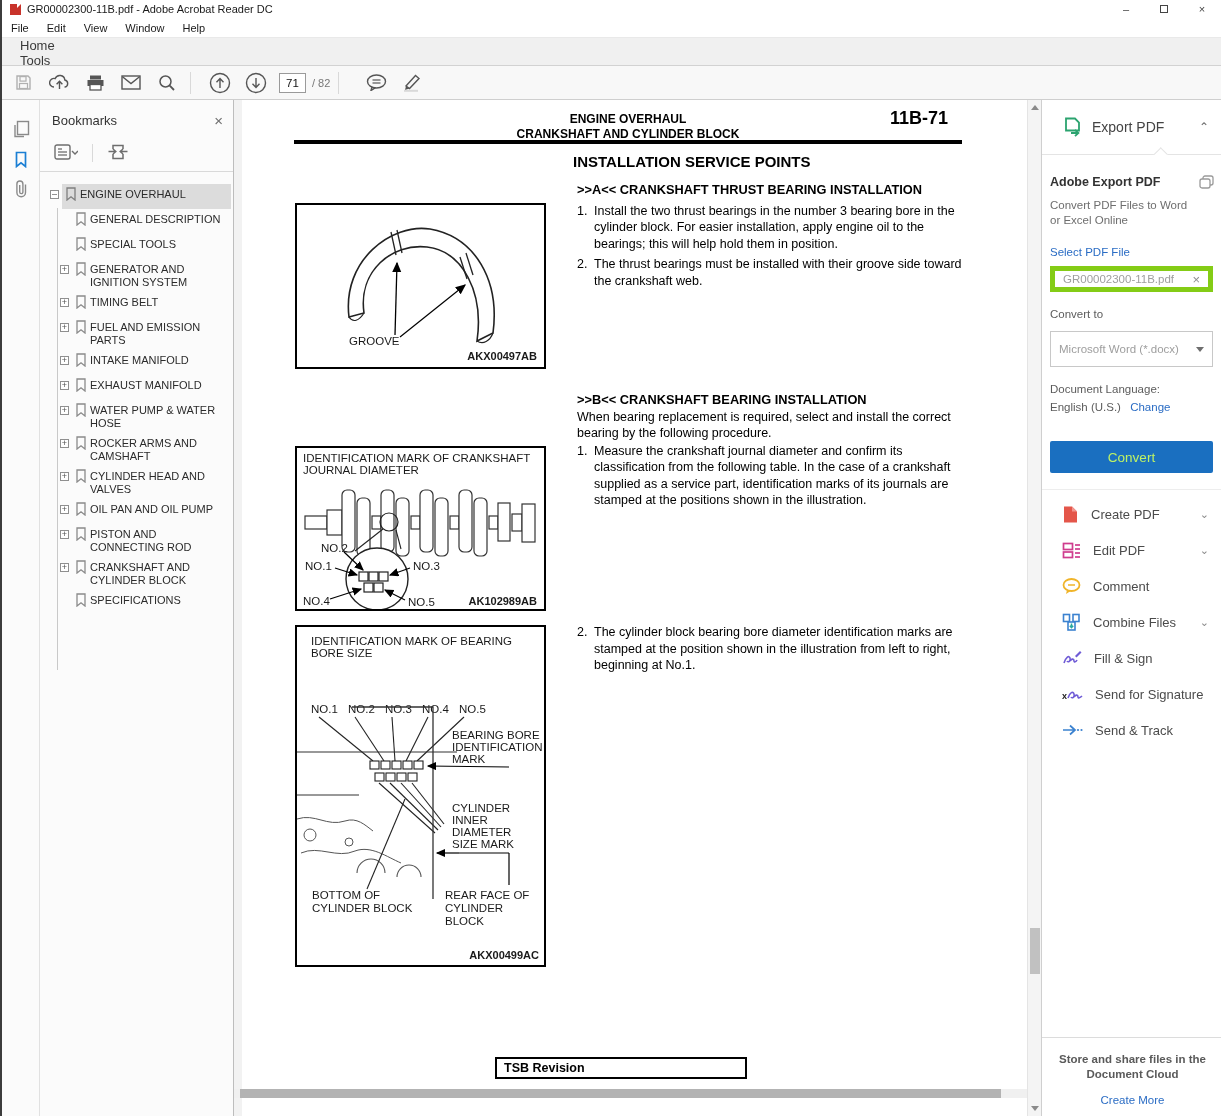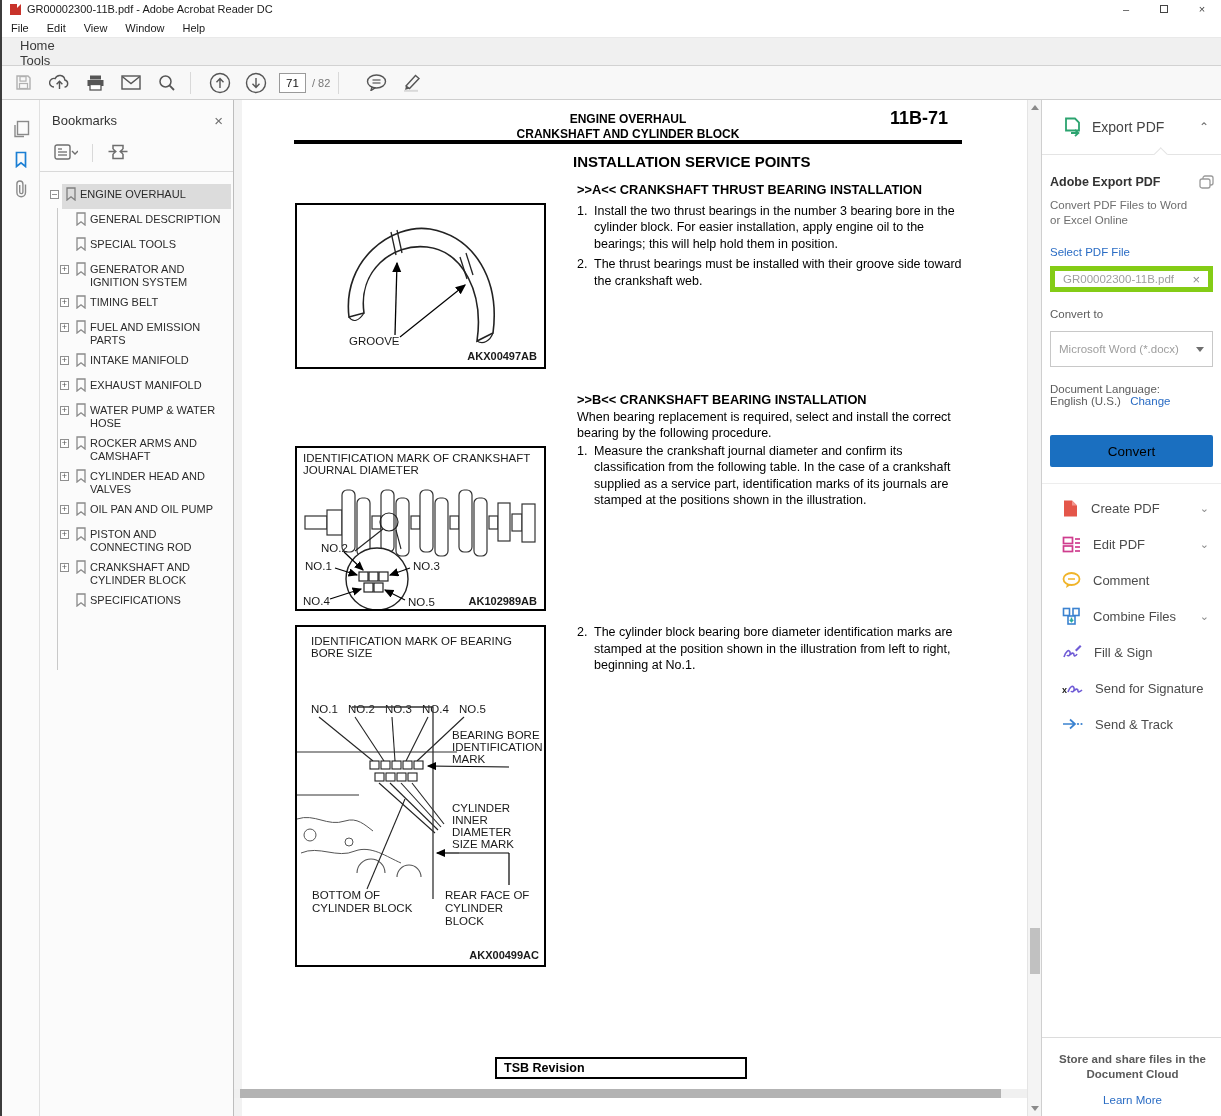--- a/index.html
+++ b/index.html
@@ -93,22 +93,22 @@
   .card-title { font-weight:bold; font-size:12.5px; color:#323232; }
   .card-desc { color:#6e6e6e; margin-top:8px; line-height:15px; width:150px; }
   .link { color:#2a6cc4; }
   .sel-link { display:block; margin-top:18px; }
   .file-box { margin-top:8px; width:163px; height:26px; border:5px solid #84cc16; display:flex; align-items:center; padding:0 8px; color:#9e9e9e; }
   .file-box .x { margin-left:auto; color:#8e8e8e; font-size:13px; }
   .convert-label { margin-top:16px; color:#5c5c5c; }
   .dd-box { margin-top:11px; width:163px; height:26px; border:1px solid #c8c8c8; display:flex; align-items:center; padding:17px 8px; color:#9e9e9e; }
   .dd-caret { margin-left:auto; width:0; height:0; border-left:4px solid transparent; border-right:4px solid transparent; border-top:5px solid #6e6e6e; }
   .doclang { margin-top:16px; color:#5c5c5c; }
-  .doclang2 { color:#5c5c5c; }
-  .convert-btn { margin:28px 8px 0 8px; width:163px; height:32px; background:#1a6fc0; color:#000000; font-size:13.5px; display:flex; align-items:center; justify-content:center; border-radius:2px; }
+  .doclang2 { margin-top:6px; color:#5c5c5c; }
+  .convert-btn { margin:28px 8px 0 8px; width:163px; height:32px; background:#1a6fc0; color:#bef264; font-size:13.5px; display:flex; align-items:center; justify-content:center; border-radius:2px; }
   .rp-list { margin-top:16px; border-top:1px solid #ededed; padding-top:6px; }
   .rp-item { display:flex; align-items:center; height:36px; padding:0 14px 0 20px; font-size:13px; color:#4b4b4b; }
   .rp-item .lbl { margin-left:12px; }
   .rp-item .chev { margin-left:auto; color:#8a8a8a; font-size:11px; }
   .rp-footer { position:absolute; left:0; right:0; bottom:10px; border-top:1px solid #dcdcdc; padding-top:14px; text-align:center; }
   .rp-footer .bold { font-weight:bold; color:#5a5a5a; line-height:15px; }
   .rp-footer .lm { display:inline-block; margin-top:12px; }
 
   svg text { font-family:"Liberation Sans", sans-serif; fill:#1a1a1a; }
   .figtext { font-size:11.5px; }
@@ -675,15 +675,15 @@
           <circle cx="16" cy="6" r="1.1" fill="#3b82d0"></circle>
           <circle cx="19.5" cy="6" r="1.1" fill="#3b82d0"></circle>
         </svg>
       <span class="lbl">Send &amp; Track</span>
     </div>
   </div>
 
   <div class="rp-footer">
     <div class="bold">Store and share files in the</div>
     <div class="bold">Document Cloud</div>
-    <a class="link lm">Learn More</a>
+    <a class="link lm">Create More</a>
   </div>
 </div>
 
 </body></html>

